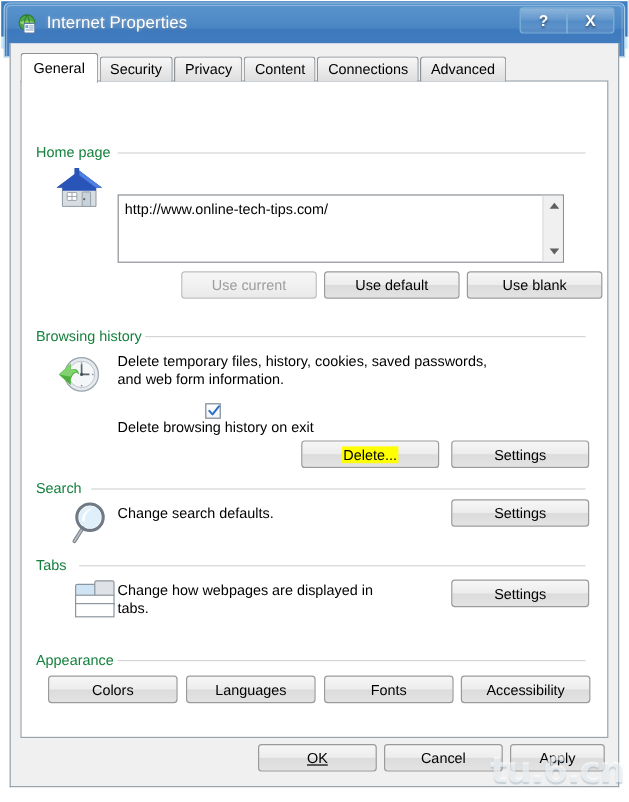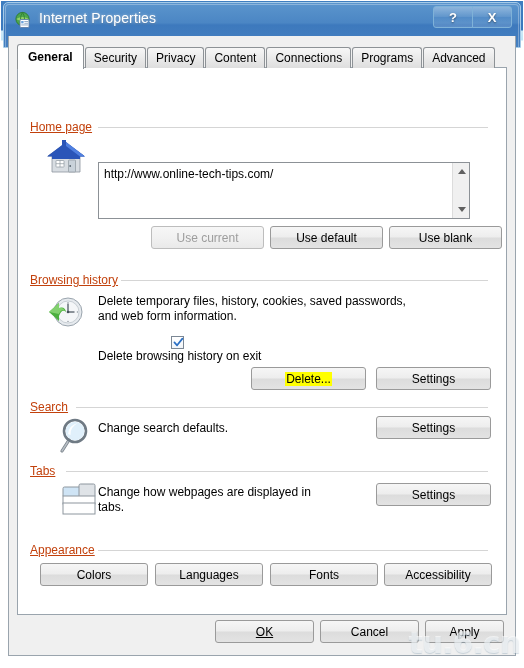--- a/index.html
+++ b/index.html
@@ -129,21 +129,21 @@
     border: 1px solid #8d9296;
     border-bottom: none;
     border-radius: 3px 3px 0 0;
     margin-right: 1px;
     cursor: default;
     white-space: nowrap;
   }
   .tab.active {
     height: 25px;
     background: #ffffff;
-    font-weight: bold;
+    font-weight: normal;
     margin-bottom: -1px;
     z-index: 5;
     padding: 0 10px;
   }
 
   
   .tabpage {
     position: absolute;
     left: 8px;
     top: 31px;
@@ -151,25 +151,24 @@
     height: 548px;
     background: #ffffff;
     border: 1px solid #9aa4ad;
     box-sizing: border-box;
   }
 
   
   .group-title {
     position: absolute;
     font-size: 12px;
-    color: #c2410c;
+    color: #15803d;
     background: #ffffff;
     padding-right: 5px;
     white-space: nowrap;
-    text-decoration: underline;
   }
   .group-rule {
     position: absolute;
     height: 1px;
     background: #d5d5d5;
   }
 
   
   .icon-box { position: absolute; }
 
@@ -331,21 +330,20 @@
   </div>
 
   <div class="client">
 
     <div class="tabstrip">
       <div class="tab active">General</div>
       <div class="tab">Security</div>
       <div class="tab">Privacy</div>
       <div class="tab">Content</div>
       <div class="tab">Connections</div>
-      <div class="tab">Programs</div>
       <div class="tab">Advanced</div>
     </div>
 
     <div class="tabpage">
 
       <div class="group-title" style="left:12px; top:52px;">Home page</div>
       <div class="group-rule" style="left:80px; top:59px; width:390px;"></div>
 
       <div class="icon-box" style="left:26px; top:70px;">
         <svg width="44" height="42" viewBox="0 0 44 42">

